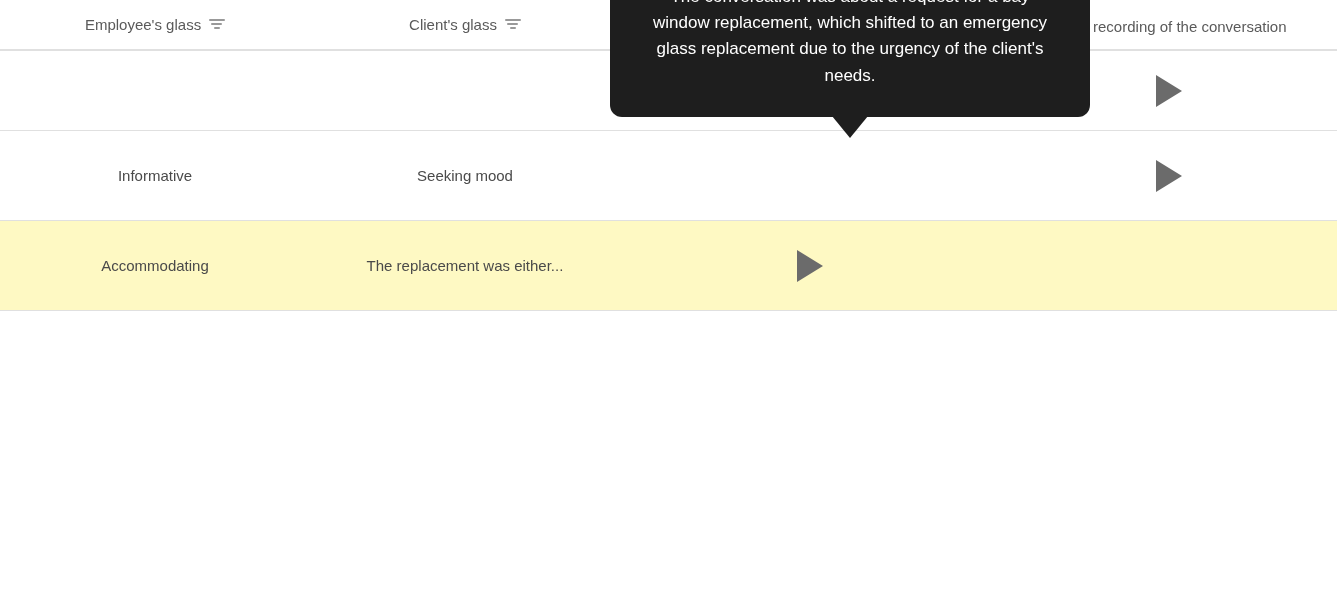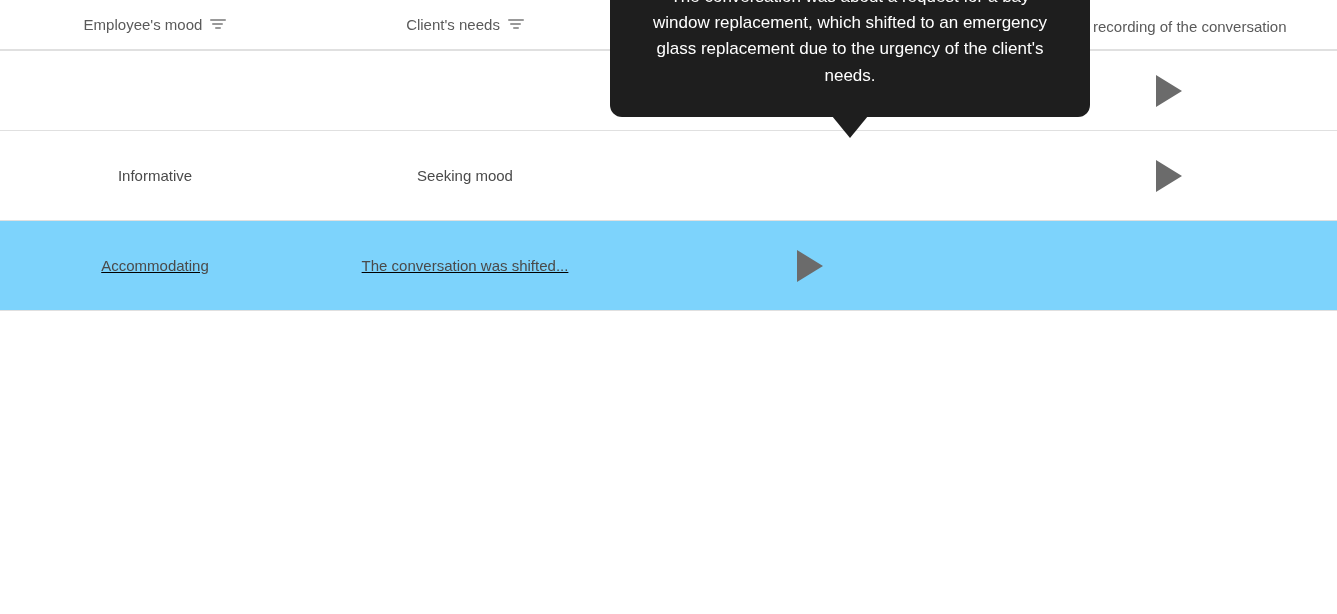--- a/index.html
+++ b/index.html
@@ -70,22 +70,21 @@
     .data-row {
       display: grid;
       grid-template-columns: 310px 310px 380px 1fr;
       border-bottom: 1.5px solid #e0e0e0;
       align-items: center;
       min-height: 90px;
       position: relative;
     }
 
     .data-row.highlighted {
-      background-color: #7dd3fc;
-      text-decoration: underline;
+      background-color: #fef9c3;
     }
 
     .data-cell {
       display: flex;
       align-items: center;
       justify-content: center;
       text-align: center;
       color: #4a4a4a;
       font-size: 15px;
       padding: 20px 16px;
@@ -157,29 +156,29 @@
       min-height: 90px;
     }
   </style>
 </head>
 <body>
 
 <div class="table-container">
 
   <div class="header-row">
     <div class="header-cell">
-      <span>Employee's mood</span>
+      <span>Employee's glass</span>
       <div class="filter-icon">
         <span></span>
         <span></span>
         <span></span>
       </div>
     </div>
     <div class="header-cell">
-      <span>Client's needs</span>
+      <span>Client's glass</span>
       <div class="filter-icon">
         <span></span>
         <span></span>
         <span></span>
       </div>
     </div>
     <div class="header-cell">
       <span>Brief summary</span>
       <div class="filter-icon">
         <span></span>
@@ -226,20 +225,20 @@
     <div class="play-cell">
       <div class="play-btn"></div>
     </div>
   </div>
 
   <div class="data-row row3 highlighted">
     <div class="data-cell">
       <span>Accommodating</span>
     </div>
     <div class="data-cell summary-cell">
-      <span>The conversation was shifted...</span>
+      <span>The replacement was either...</span>
     </div>
     <div class="play-cell">
       <div class="play-btn"></div>
     </div>
   </div>
 
 </div>
 
 </body></html>

